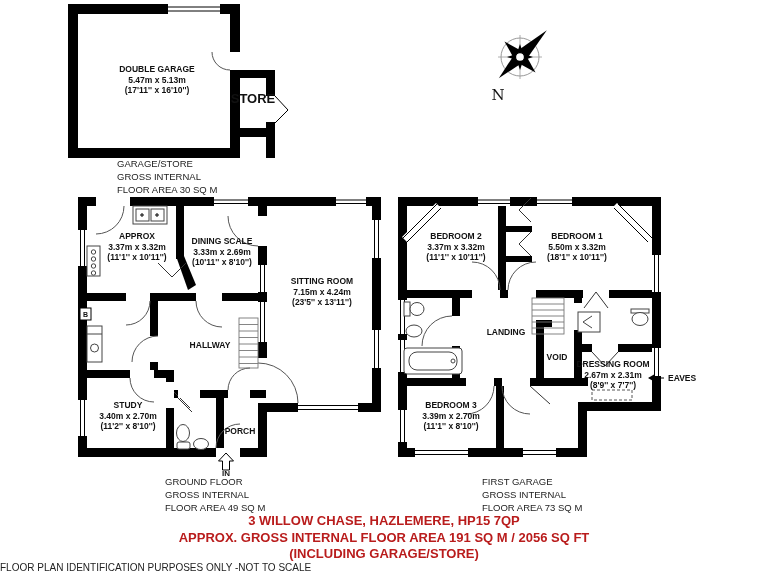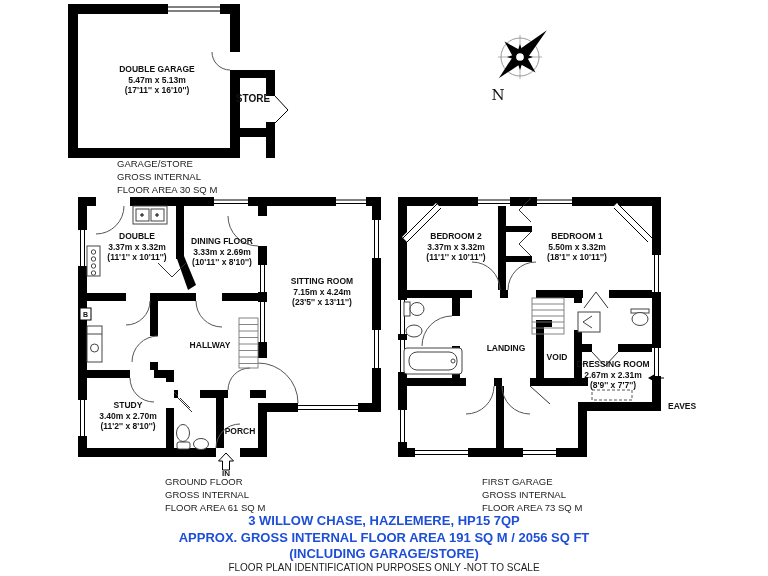--- a/index.html
+++ b/index.html
@@ -7,25 +7,25 @@
           font-family:"Liberation Sans",sans-serif;}
   #plan-svg{position:absolute;left:0;top:0;}
   .rlabel{position:absolute;transform:translate(-50%,-50%);text-align:center;
           font:bold 8.5px/10.5px "Liberation Sans",sans-serif;color:#111;white-space:nowrap;}
   .rlabel span{display:block;}
   .caption{position:absolute;font:9.5px/13px "Liberation Sans",sans-serif;color:#222;
            white-space:nowrap;}
   .caption span{display:block;}
   .tiny{position:absolute;transform:translate(-50%,-50%);font:bold 7px/7px "Liberation Sans",sans-serif;color:#111;}
   .small-label{position:absolute;transform:translate(-50%,-50%);font:bold 8px/8px "Liberation Sans",sans-serif;color:#111;white-space:nowrap;text-align:center;}
-  .eaves{position:absolute;transform:translate(0,-50%);font:bold 8.5px/9px "Liberation Sans",sans-serif;color:#111;white-space:nowrap;margin-top:28px;}
+  .eaves{position:absolute;transform:translate(0,-50%);font:bold 8.5px/9px "Liberation Sans",sans-serif;color:#111;white-space:nowrap;}
   .north{position:absolute;transform:translate(-50%,-50%);font:15px/15px "DejaVu Serif",serif;color:#111;}
-  .addr{position:absolute;left:0;width:768px;text-align:center;color:#1d4ed8;
+  .addr{position:absolute;left:0;width:768px;text-align:center;color:#b91c1c;
         font:bold 13px/16px "Liberation Sans",sans-serif;}
-  .disc{position:absolute;left:0;width:768px;text-align:center;color:#222;
+  .disc{position:absolute;left:0;width:768px;text-align:left;color:#222;
         font:10px/12px "Liberation Sans",sans-serif;}
 </style>
 </head>
 <body>
 
 <div id="canvas">
 
 <svg id="plan-svg" width="768" height="576" viewBox="0 0 768 576">
 
   <g>
@@ -307,38 +307,38 @@
       <polygon points="648,378 654,374.5 654,381.5" fill="#000"></polygon>
     </g>
   </g>
 </svg>
 
   <div class="rlabel" style="left:157px;top:80px">
     <span>DOUBLE GARAGE</span>
     <span>5.47m x 5.13m</span>
     <span>(17'11'' x 16'10'')</span>
   </div>
-  <div class="rlabel" style="left:253px;top:99px;font-size:10px">
+  <div class="rlabel" style="left:253px;top:99px;font-size:13px">
     <span>STORE</span>
   </div>
   <div class="caption" style="left:117px;top:157px">
     <span>GARAGE/STORE</span>
     <span>GROSS INTERNAL</span>
     <span>FLOOR AREA 30 SQ M</span>
   </div>
 
   <div class="north" style="left:498px;top:95px">N</div>
 
   <div class="rlabel" style="left:137px;top:247px">
-    <span>DOUBLE</span>
+    <span>APPROX</span>
     <span>3.37m x 3.32m</span>
     <span>(11'1'' x 10'11'')</span>
   </div>
   <div class="rlabel" style="left:222px;top:252px">
-    <span>DINING FLOOR</span>
+    <span>DINING SCALE</span>
     <span>3.33m x 2.69m</span>
     <span>(10'11'' x 8'10'')</span>
   </div>
   <div class="rlabel" style="left:322px;top:292px">
     <span>SITTING ROOM</span>
     <span>7.15m x 4.24m</span>
     <span>(23'5'' x 13'11'')</span>
   </div>
   <div class="rlabel" style="left:210px;top:345px">
     <span>HALLWAY</span>
@@ -349,45 +349,50 @@
     <span>(11'2'' x 8'10'')</span>
   </div>
   <div class="rlabel" style="left:240px;top:431px">
     <span>PORCH</span>
   </div>
   <div class="tiny" style="left:85.5px;top:314px">B</div>
   <div class="small-label" style="left:226px;top:474px">IN</div>
   <div class="caption" style="left:165px;top:475px">
     <span>GROUND FLOOR</span>
     <span>GROSS INTERNAL</span>
-    <span>FLOOR AREA 61 SQ M</span>
+    <span>FLOOR AREA 49 SQ M</span>
   </div>
 
   <div class="rlabel" style="left:456px;top:247px">
     <span>BEDROOM 2</span>
     <span>3.37m x 3.32m</span>
     <span>(11'1'' x 10'11'')</span>
   </div>
   <div class="rlabel" style="left:577px;top:247px">
     <span>BEDROOM 1</span>
     <span>5.50m x 3.32m</span>
     <span>(18'1'' x 10'11'')</span>
   </div>
-  <div class="rlabel" style="left:506px;top:348px">
+  <div class="rlabel" style="left:506px;top:332px">
     <span>LANDING</span>
   </div>
   <div class="rlabel" style="left:557px;top:357px">
     <span>VOID</span>
   </div>
   <div class="rlabel" style="left:613px;top:375px">
     <span>DRESSING ROOM</span>
     <span>2.67m x 2.31m</span>
     <span>(8'9'' x 7'7'')</span>
   </div>
   <div class="eaves" style="left:668px;top:378px">EAVES</div>
+  <div class="rlabel" style="left:451px;top:416px">
+    <span>BEDROOM 3</span>
+    <span>3.39m x 2.70m</span>
+    <span>(11'1'' x 8'10'')</span>
+  </div>
   <div class="caption" style="left:482px;top:475px">
     <span>FIRST GARAGE</span>
     <span>GROSS INTERNAL</span>
     <span>FLOOR AREA 73 SQ M</span>
   </div>
 
   <div class="addr" style="top:513px">3 WILLOW CHASE, HAZLEMERE, HP15 7QP</div>
   <div class="addr" style="top:530px">APPROX. GROSS INTERNAL FLOOR AREA 191 SQ M / 2056 SQ FT</div>
   <div class="addr" style="top:546px">(INCLUDING GARAGE/STORE)</div>
   <div class="disc" style="top:562px">FLOOR PLAN IDENTIFICATION PURPOSES ONLY -NOT TO SCALE</div>

